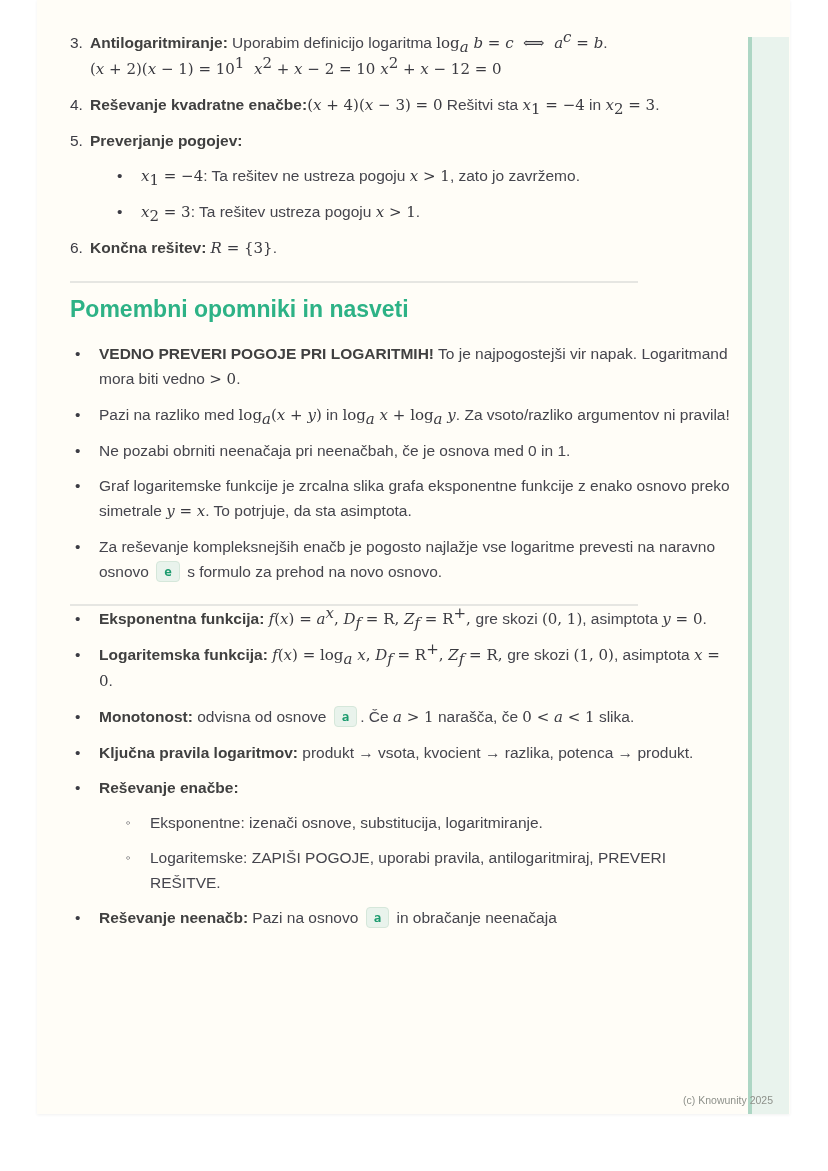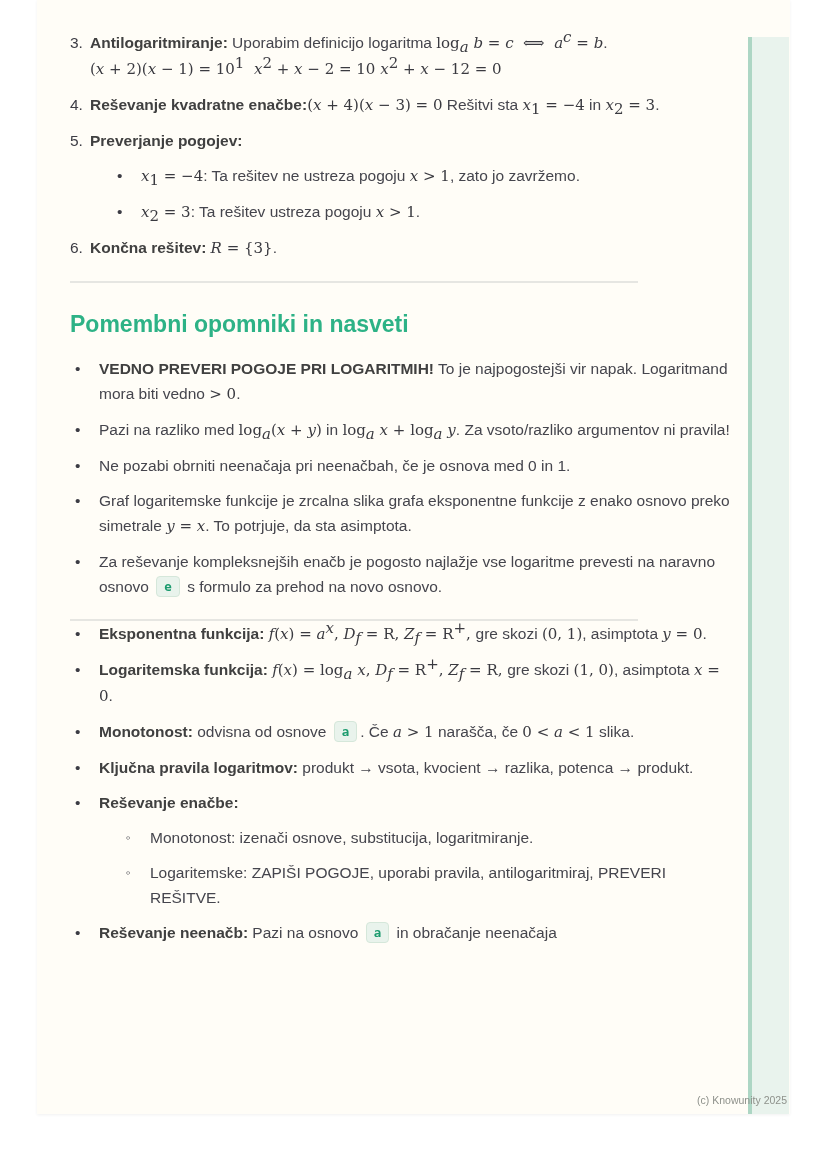--- a/index.html
+++ b/index.html
@@ -42,24 +42,24 @@
   .badge{
     display:inline-block;background:#e9f3ec;border:1px solid #d5e7da;border-radius:4px;
     padding:0 7px;margin:0 3px;line-height:19px;vertical-align:1px;
     font-family:"DejaVu Sans Mono","Liberation Mono",monospace;
     font-size:12.5px;font-weight:700;color:#1c9b6e;
   }
   
   .divider{width:568px;height:2px;background:#e6e6e2;margin:20px 0 0 0;border:0;}
   h2.heading{
     font-size:23px;font-weight:700;color:#2db286;
-    margin:26px 0 16px 0;line-height:31px;
+    margin:11px 0 16px 0;line-height:31px;
   }
   .footer{
-    position:absolute;top:1094px;right:41px;z-index:5;
+    position:absolute;top:1094px;right:55px;z-index:5;
     font-size:10.5px;color:#8e918b;
   }
 </style>
 </head>
 <body>
 
 <div class="page">
   <main class="content">
       <div class="oli">
         <span class="num">3.</span>
@@ -161,21 +161,21 @@
           </div>
         </div>
         <div class="uli">
           <span class="marker">•</span>
           <div class="ubody">
             <div><strong class="bold">Reševanje enačbe:</strong></div>
             <div class="subs">
               <div class="uli">
                 <span class="marker open">◦</span>
                 <div class="ubody">
-                  <div><span>Monotonost: izenači osnove, substitucija, logaritmiranje.</span></div>
+                  <div><span>Eksponentne: izenači osnove, substitucija, logaritmiranje.</span></div>
                 </div>
               </div>
               <div class="uli">
                 <span class="marker open">◦</span>
                 <div class="ubody">
                   <div><span>Logaritemske: ZAPIŠI POGOJE, uporabi pravila, antilogaritmiraj, PREVERI REŠITVE.</span></div>
                 </div>
               </div>
             </div>
           </div>

